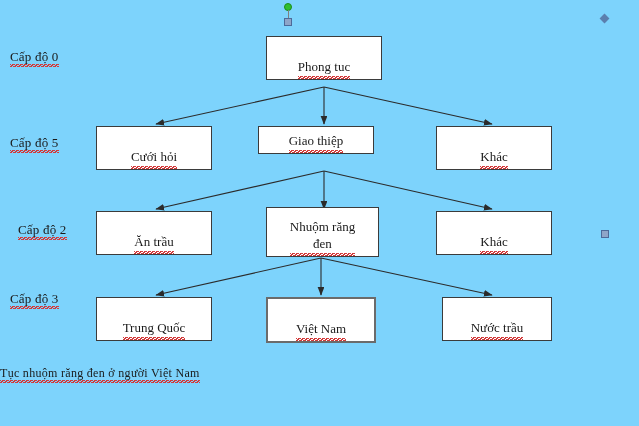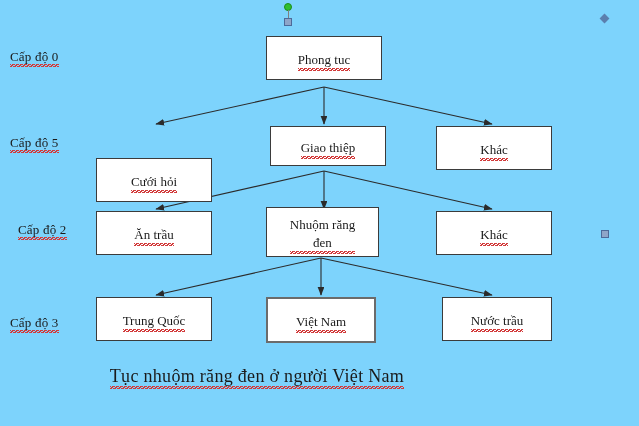--- a/index.html
+++ b/index.html
@@ -51,43 +51,43 @@
     padding-bottom: 3px;
   }
 
   
   .node {
     position: absolute;
     box-sizing: border-box;
     border: 1px solid #3b3b3b;
     background: #ffffff;
     display: flex;
-    align-items: center;
+    align-items: flex-end;
     justify-content: center;
     padding-top: 6px;
   }
   .node.selected {
     border: 2px solid #6b6b6b;
   }
   .node .node-text {
     font-size: 13px;
     color: #1a1a1a;
     text-align: center;
     line-height: 1.35;
     white-space: pre-line;
   }
 
   
   #caption {
     position: absolute;
     left: 0;
     top: 366px;
     width: 514px;
-    text-align: center;
-    font-size: 18px;
+    text-align: left;
+    font-size: 12px;
     color: #1a1a1a;
     letter-spacing: 0.3px;
   }
 
   
   .handle-square {
     position: absolute;
     width: 8px;
     height: 8px;
     box-sizing: border-box;
@@ -146,32 +146,32 @@
 
   <div class="level-label" style="left:10px; top:50px;">
     <span class="sq">Cấp độ 0</span>
   </div>
   <div class="level-label" style="left:10px; top:136px;">
     <span class="sq">Cấp độ 5</span>
   </div>
   <div class="level-label" style="left:18px; top:223px;">
     <span class="sq">Cấp độ 2</span>
   </div>
-  <div class="level-label" style="left:10px; top:316px;">
+  <div class="level-label" style="left:10px; top:292px;">
     <span class="sq">Cấp độ 3</span>
   </div>
 
   <div class="node" style="left:266px; top:36px; width:116px; height:44px;">
     <span class="node-text sq">Phong tuc</span>
   </div>
 
-  <div class="node" style="left:96px; top:126px; width:116px; height:44px;margin-top:32px;">
+  <div class="node" style="left:96px; top:126px; width:116px; height:44px;">
     <span class="node-text sq">Cưới hỏi</span>
   </div>
-  <div class="node" style="left:270px; top:126px; width:116px; height:40px;">
+  <div class="node" style="left:258px; top:126px; width:116px; height:28px;">
     <span class="node-text sq">Giao thiệp</span>
   </div>
   <div class="node" style="left:436px; top:126px; width:116px; height:44px;">
     <span class="node-text sq">Khác</span>
   </div>
 
   <div class="node" style="left:266px; top:207px; width:113px; height:50px;">
     <span class="node-text sq">Nhuộm răng
 đen</span>
   </div>

